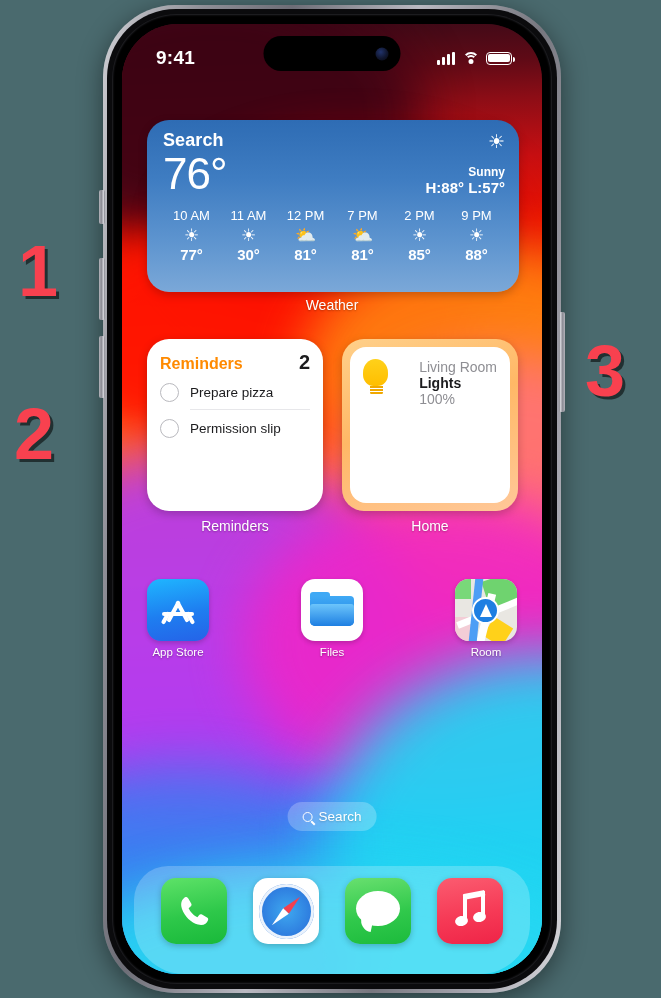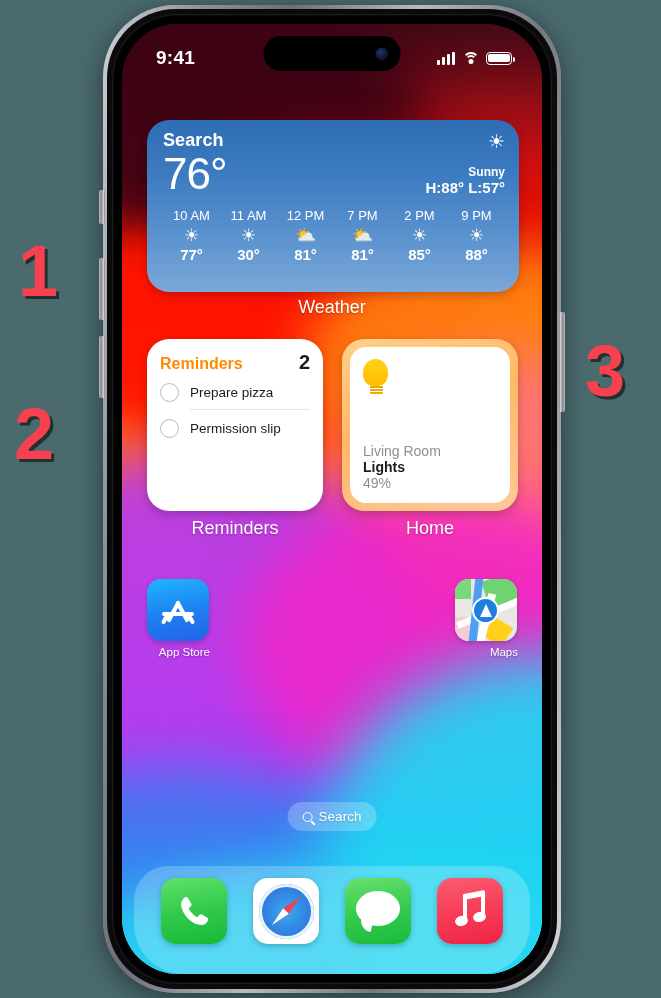--- a/index.html
+++ b/index.html
@@ -149,21 +149,21 @@
   .wx-sunicon { font-size: 19px; line-height: 1; }
   .wx-cond { font-size:12px; font-weight:bold; margin-top:14px; }
   .wx-hl { font-size:15px; font-weight:bold; }
   .wx-hours { display:flex; justify-content:space-between; margin-top:12px; }
   .wx-h { text-align:center; flex:1; }
   .wx-h .t { font-size:13px; font-weight:normal; }
   .wx-h .i { font-size:17px; margin:4px 0 2px; line-height:1; }
   .wx-h .d { font-size:15px; font-weight:bold; }
 
   .widget-label {
-    position:absolute; color:#fff; font-size:18px; text-align:center;
+    position:absolute; color:#fff; font-size:14px; text-align:center;
     text-shadow: 0 1px 2px rgba(0,0,0,.3); width: 100%;
   }
   #lbl-weather { top:273px; left:0; }
   #lbl-reminders{ top:494px; left:25px; width:176px; }
   #lbl-home     { top:494px; left:220px; width:176px; }
 
   .rm-widget {
     position:absolute; left:25px; top:315px; width:176px; height:172px;
     border-radius:22px; background:#fff; box-shadow:0 3px 10px rgba(0,0,0,.22);
     padding:12px 13px;
@@ -177,37 +177,37 @@
   .rm-div { height:1px; background:#e7e7ea; margin-left:30px; }
 
   .hm-widget {
     position:absolute; left:220px; top:315px; width:176px; height:172px;
     border-radius:22px;
     background: linear-gradient(160deg,#ffd08a 0%,#ffb866 45%,#ffc899 100%);
     box-shadow:0 3px 10px rgba(0,0,0,.22); padding:8px;
   }
   .hm-inner {
     width:100%; height:100%; border-radius:16px; background:#fff;
-    padding:12px 13px; display:flex; flex-direction:column; justify-content:space-between;
+    padding:12px 13px; display:flex; flex-direction:row; justify-content:space-between;
   }
   .bulb { width:26px; height:38px; position:relative; }
   .bulb .glass { width:25px;height:27px;border-radius:50% 50% 42% 42%;
     background:linear-gradient(180deg,#ffd11a 0%,#ffbe00 100%); }
   .bulb .base { width:13px;height:9px;margin:0 auto;
     background:repeating-linear-gradient(180deg,#f0a800 0 2px,#fff 2px 3.2px); border-radius:0 0 3px 3px;}
   .hm-room { font-size:14px; color:#8e8e93; }
   .hm-name { font-size:14px; color:#1c1c1e; font-weight:bold; }
   .hm-pct  { font-size:14px; color:#8e8e93; }
 
   
   .appgrid {
     position:absolute; left:24px; top:555px; width:372px;
     display:flex; justify-content:space-between;
   }
-  .app { width:64px; text-align:right; }
+  .app { width:64px; text-align:center; }
   .app-icon {
     width:62px; height:62px; border-radius:14px; position:relative; overflow:hidden;
     box-shadow:0 2px 5px rgba(0,0,0,.2); margin:0 auto;
   }
   .app-name { color:#fff; font-size:11.5px; margin-top:5px;
     text-shadow:0 1px 2px rgba(0,0,0,.35); white-space:nowrap; }
 
   
   .ic-appstore { background: linear-gradient(170deg,#1fb6ff 0%,#1e7ef0 55%,#2563e8 100%); }
   .ic-appstore svg { position:absolute; left:9px; top:10px; }
@@ -429,21 +429,21 @@
 
     <div class="hm-widget">
       <div class="hm-inner">
         <div class="bulb">
           <div class="glass"></div>
             <div class="base"></div>
         </div>
         <div>
           <div class="hm-room">Living Room</div>
           <div class="hm-name">Lights</div>
-          <div class="hm-pct">49%</div>
+          <div class="hm-pct">100%</div>
         </div>
       </div>
     </div>
     <div class="widget-label" id="lbl-home">Home</div>
 
     <div class="appgrid">
 
       <div class="app">
         <div class="app-icon ic-appstore">
           <svg width="44" height="42" viewBox="0 0 44 42">
@@ -452,33 +452,41 @@
               <path d="M31 31 L21.8 14"></path>
               <path d="M8 25 L36 25"></path>
               <path d="M12 25 L7.5 33"></path>
               <path d="M32 25 L36.5 33"></path>
             </g>
           </svg>
         </div>
         <div class="app-name">App Store</div>
       </div>
 
+      <div class="app">
+        <div class="app-icon ic-files">
+          <div class="folder-tab"></div>
+          <div class="folder-back"></div>
+          <div class="folder-front"></div>
+        </div>
+        <div class="app-name">Files</div>
+      </div>
 
       <div class="app">
         <div class="app-icon ic-maps">
           <div class="pinkish"></div>
           <div class="green2"></div>
           <div class="green1"></div>
           <div class="yellow"></div>
           <div class="road-w1"></div>
           <div class="road-w2"></div>
           <div class="road-b"></div>
           <div class="nav"></div>
         </div>
-        <div class="app-name">Maps</div>
+        <div class="app-name">Room</div>
       </div>
 
 
     </div>
 
     <div class="search-pill">
       <div class="mag"></div>
       <span>Search</span>
     </div>
 

